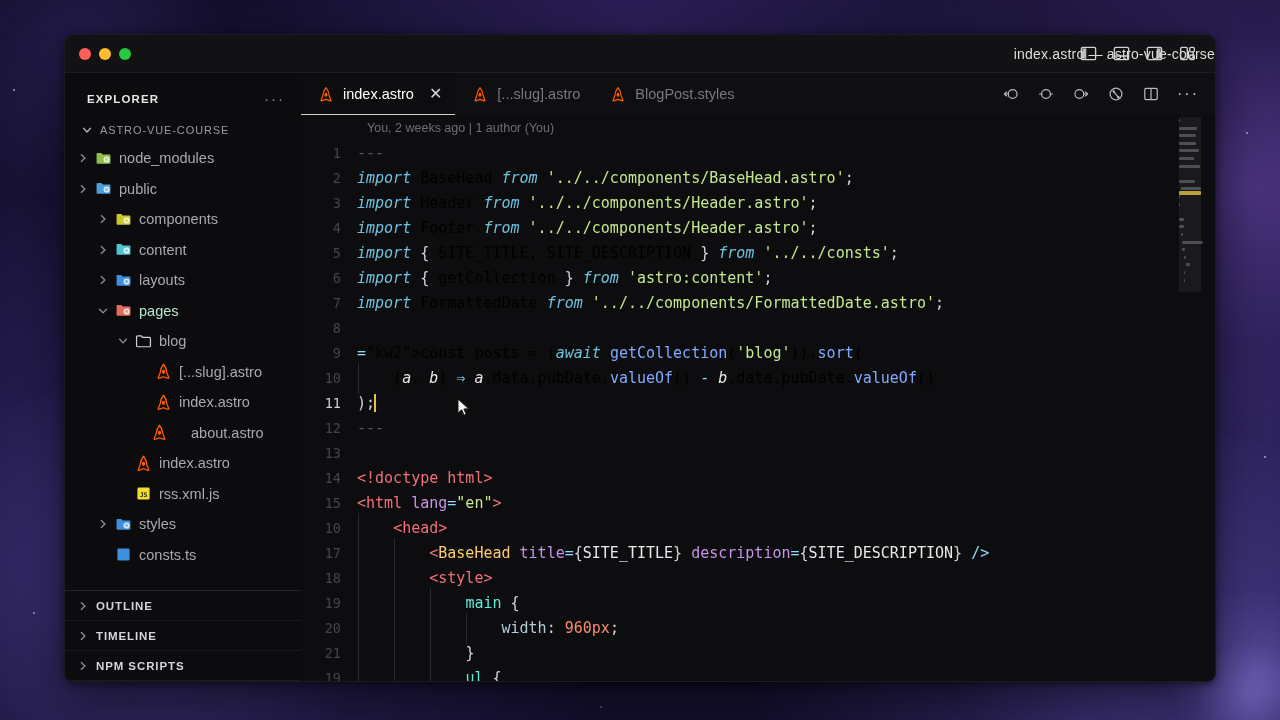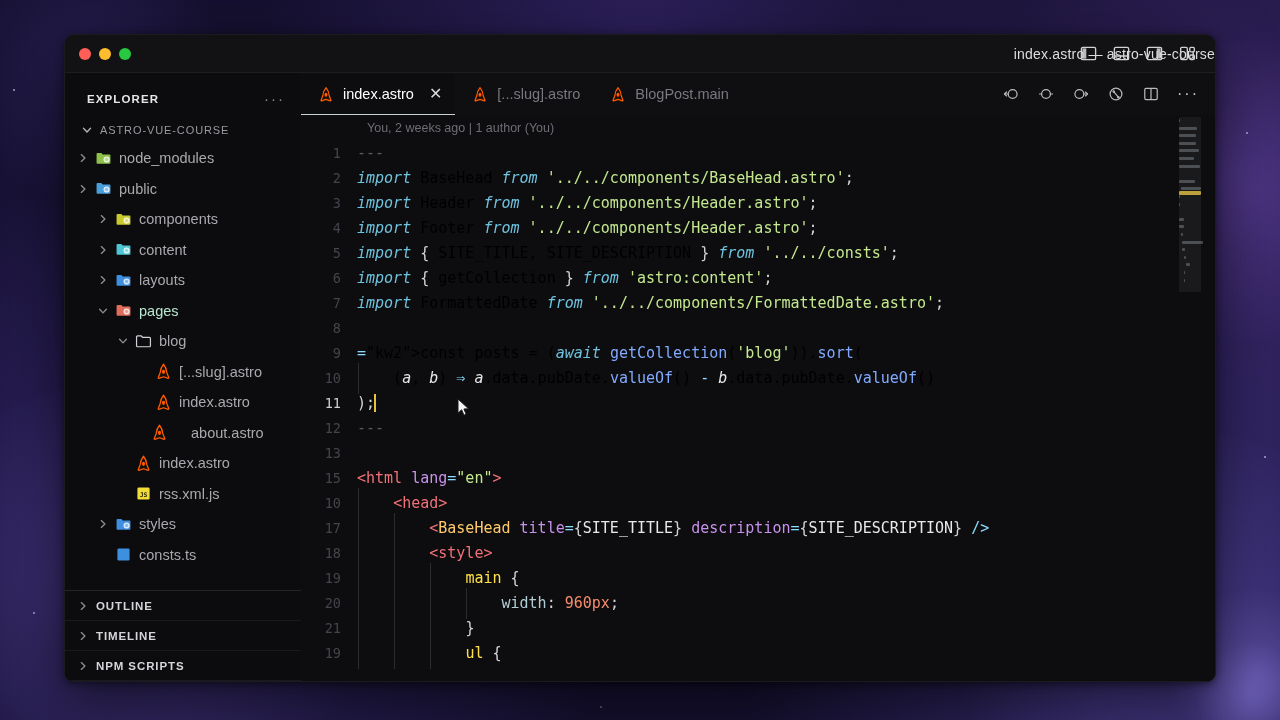--- a/index.html
+++ b/index.html
@@ -179,21 +179,21 @@
   .str     { color: #c3e88d; }
   .punct   { color: #d4d4d8; }
   .fn      { color: #82aaff; }
   .prop    { color: #82aaff; }
   .var     { color: #e8e8ea; font-style: italic; }
   .dash    { color: #5b5b63; }
   .tag     { color: #f07178; }
   .tag2    { color: #ffcb6b; }
   .attr    { color: #c792ea; }
   .astr    { color: #c3e88d; }
-  .sel     { color: #fde047; }
+  .sel     { color: #5eead4; }
   .cssprop { color: #b2ccd6; }
   .cssval  { color: #f78c6c; }
   .brace   { color: #d4d4d8; }
   .op      { color: #89ddff; }
 
   .caret {
     display: inline-block; width: 1.5px; height: 18px; background: #e8c33a;
     vertical-align: -4px; margin-left: -1px;
   }
 
@@ -472,21 +472,21 @@
                   <path d="M12 1.8 C9.2 5.2 7.6 9.4 7.3 13.6 L4.6 20.6 C4.4 21.2 4.9 21.8 5.5 21.6 L12 19.4 L18.5 21.6 C19.1 21.8 19.6 21.2 19.4 20.6 L16.7 13.6 C16.4 9.4 14.8 5.2 12 1.8 Z" fill="#1c0d05" stroke="#ff5d01" stroke-width="1.8" stroke-linejoin="round"></path>
                   <ellipse cx="12" cy="12.4" rx="2.2" ry="3.0" fill="#ff5d01"></ellipse>
                 </svg>
                 <span class="tname">[...slug].astro</span>
               </div>
               <div class="tab">
                 <svg viewBox="0 0 24 24" width="16" height="16" class="ficon" style="flex: 0 0 16px;">
                   <path d="M12 1.8 C9.2 5.2 7.6 9.4 7.3 13.6 L4.6 20.6 C4.4 21.2 4.9 21.8 5.5 21.6 L12 19.4 L18.5 21.6 C19.1 21.8 19.6 21.2 19.4 20.6 L16.7 13.6 C16.4 9.4 14.8 5.2 12 1.8 Z" fill="#1c0d05" stroke="#ff5d01" stroke-width="1.8" stroke-linejoin="round"></path>
                   <ellipse cx="12" cy="12.4" rx="2.2" ry="3.0" fill="#ff5d01"></ellipse>
                 </svg>
-                <span class="tname">BlogPost.main</span>
+                <span class="tname">BlogPost.styles</span>
               </div>
             </div>
           <div id="tab-actions">
             <svg class="tico" viewBox="0 0 22 22">
               <circle cx="13" cy="11" r="5.4" fill="none" stroke="currentColor" stroke-width="1.5"></circle>
               <path d="M7.6 11 L3.2 11" stroke="currentColor" stroke-width="1.5" stroke-linecap="round"></path>
               <path d="M5.6 8.6 L3.0 11 L5.6 13.4" fill="none" stroke="currentColor" stroke-width="1.5" stroke-linecap="round" stroke-linejoin="round"></path>
             </svg>
             <svg class="tico" viewBox="0 0 22 22">
               <circle cx="11" cy="11" r="5.4" fill="none" stroke="currentColor" stroke-width="1.5"></circle>
@@ -522,20 +522,21 @@
                 <div class="cl"><div class="ln">4</div><div class="code"><span class="kw">import</span> Footer <span class="kw">from</span> <span class="str">'../../components/Header.astro'</span><span class="punct">;</span></div></div>
                 <div class="cl"><div class="ln">5</div><div class="code"><span class="kw">import</span> <span class="punct">{</span> SITE_TITLE, SITE_DESCRIPTION <span class="punct">}</span> <span class="kw">from</span> <span class="str">'../../consts'</span><span class="punct">;</span></div></div>
                 <div class="cl"><div class="ln">6</div><div class="code"><span class="kw">import</span> <span class="punct">{</span> getCollection <span class="punct">}</span> <span class="kw">from</span> <span class="str">'astro:content'</span><span class="punct">;</span></div></div>
                 <div class="cl"><div class="ln">7</div><div class="code"><span class="kw">import</span> FormattedDate <span class="kw">from</span> <span class="str">'../../components/FormattedDate.astro'</span><span class="punct">;</span></div></div>
                 <div class="cl"><div class="ln">8</div><div class="code"></div></div>
                 <div class="cl"><div class="ln">9</div><div class="code"><span class<span="" class="op">=</span>"kw2"&gt;const posts = (<span class="kw">await</span> <span class="fn">getCollection</span>(<span class="str">'blog'</span>)).<span class="fn">sort</span>(</div></div>
                 <div class="cl"><div class="ln">10</div><div class="code">    (<span class="var">a</span>, <span class="var">b</span>) <span class="op">⇒</span> <span class="var">a</span>.data.pubDate.<span class="prop">valueOf</span>() <span class="op">-</span> <span class="var">b</span>.data.pubDate.<span class="prop">valueOf</span>()<div class="ind" style="left: 0.5px;"></div><div class="ind" style="left: 0.5px;"></div></div></div>
                 <div class="cl active"><div class="ln">11</div><div class="code"><span class="punct">);</span><span class="caret"></span></div></div>
                 <div class="cl"><div class="ln">12</div><div class="code"><span class="dash">---</span></div></div>
                 <div class="cl"><div class="ln">13</div><div class="code"></div></div>
+                <div class="cl"><div class="ln">14</div><div class="code"><span class="tag">&lt;!doctype</span> <span class="tag">html</span><span class="tag">&gt;</span></div></div>
                 <div class="cl"><div class="ln">15</div><div class="code"><span class="tag">&lt;html</span> <span class="attr">lang</span><span class="op">=</span><span class="astr">"en"</span><span class="tag">&gt;</span></div></div>
                 <div class="cl"><div class="ln">10</div><div class="code">    <span class="tag">&lt;head</span><span class="tag">&gt;</span><div class="ind" style="left: 0.5px;"></div></div></div>
                 <div class="cl"><div class="ln">17</div><div class="code">        <span class="tag">&lt;</span><span class="tag2">BaseHead</span> <span class="attr">title</span><span class="op">=</span><span class="brace">{</span><span class="ident">SITE_TITLE</span><span class="brace">}</span> <span class="attr">description</span><span class="op">=</span><span class="brace">{</span><span class="ident">SITE_DESCRIPTION</span><span class="brace">}</span> <span class="op">/&gt;</span><div class="ind" style="left: 0.5px;"></div><div class="ind" style="left: 36.58px;"></div></div></div>
                 <div class="cl"><div class="ln">18</div><div class="code">        <span class="tag">&lt;style</span><span class="tag">&gt;</span><div class="ind" style="left: 0.5px;"></div><div class="ind" style="left: 36.58px;"></div></div></div>
                 <div class="cl"><div class="ln">19</div><div class="code">            <span class="sel">main</span> <span class="brace">{</span><div class="ind" style="left: 0.5px;"></div><div class="ind" style="left: 36.58px;"></div><div class="ind" style="left: 72.66px;"></div></div></div>
                 <div class="cl"><div class="ln">20</div><div class="code">                <span class="cssprop">width</span><span class="punct">:</span> <span class="cssval">960px</span><span class="punct">;</span><div class="ind" style="left: 0.5px;"></div><div class="ind" style="left: 36.58px;"></div><div class="ind" style="left: 72.66px;"></div><div class="ind" style="left: 108.74px;"></div></div></div>
                 <div class="cl"><div class="ln">21</div><div class="code">            <span class="brace">}</span><div class="ind" style="left: 0.5px;"></div><div class="ind" style="left: 36.58px;"></div><div class="ind" style="left: 72.66px;"></div></div></div>
                 <div class="cl"><div class="ln">19</div><div class="code">            <span class="sel">ul</span> <span class="brace">{</span><div class="ind" style="left: 0.5px;"></div><div class="ind" style="left: 36.58px;"></div><div class="ind" style="left: 72.66px;"></div></div></div>
               </div>
             <div id="minimap">

